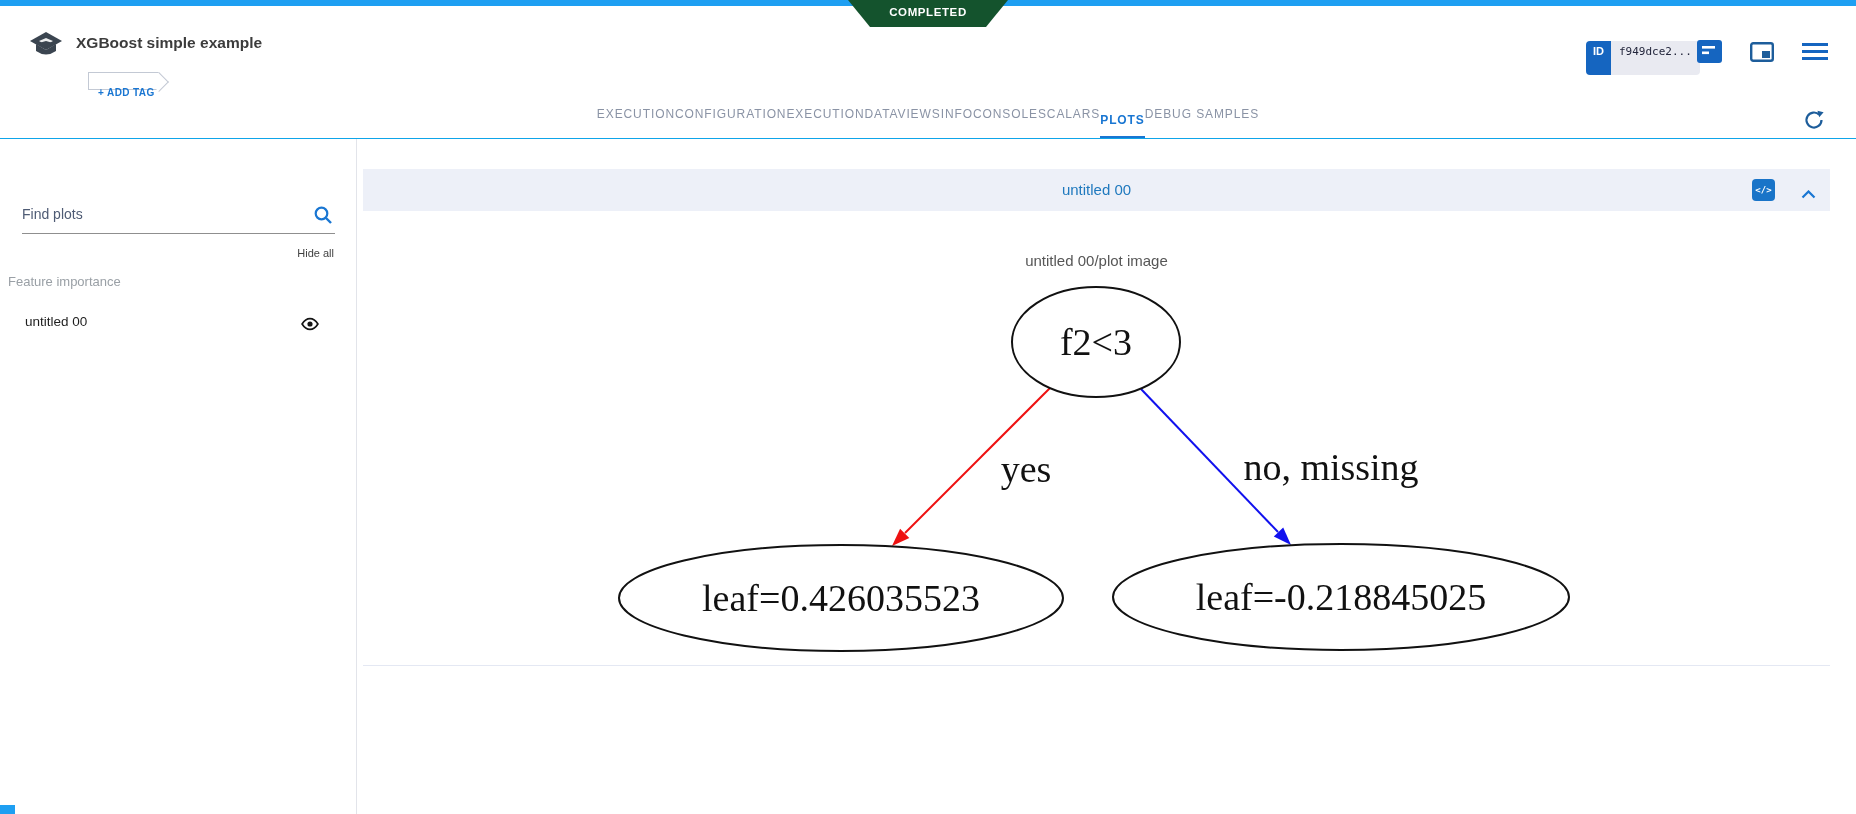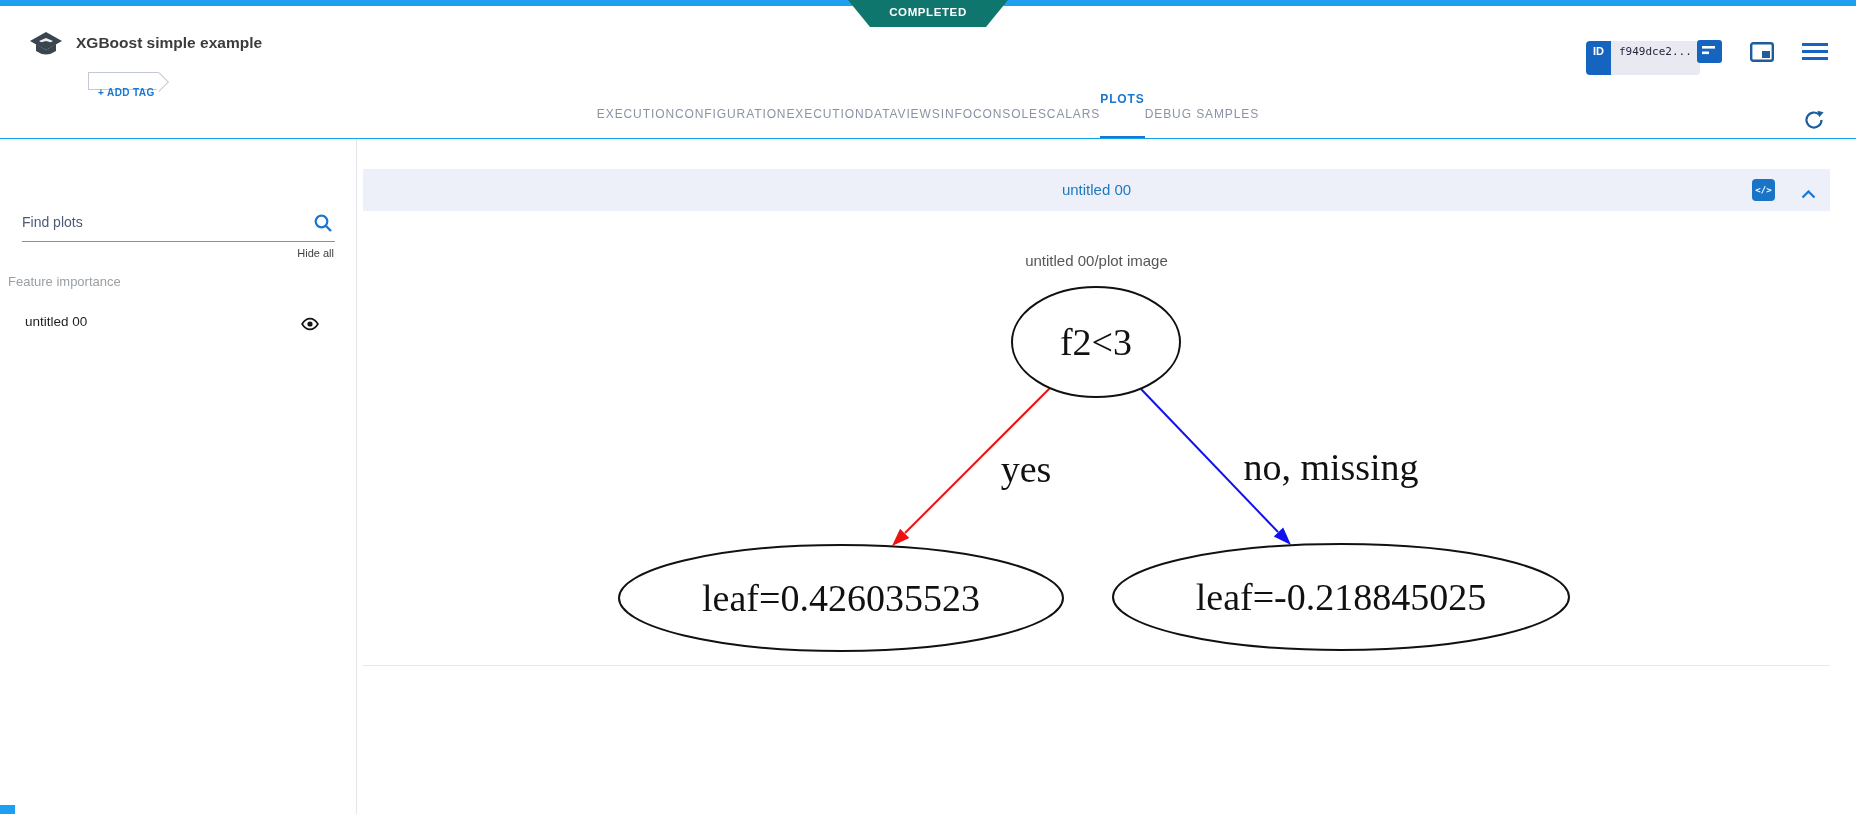--- a/index.html
+++ b/index.html
@@ -2,21 +2,21 @@
 <html><head>
 <meta charset="utf-8">
 <style>
   * { margin:0; padding:0; box-sizing:border-box; }
   body { background:#fff; font-family:"Liberation Sans", sans-serif; }
   #app { position:relative; width:1856px; height:814px; background:#fff; overflow:hidden; }
 
   
   .topbar { position:absolute; left:0; top:0; width:100%; height:6px; background:#1e9ff2; }
   .status-badge { position:absolute; left:848px; top:0; width:160px; height:27px;
-    background:#0f766e; clip-path:polygon(0 0,100% 0,calc(100% - 22px) 100%,22px 100%);
+    background:#14532d; clip-path:polygon(0 0,100% 0,calc(100% - 22px) 100%,22px 100%);
     color:#fff; font-size:11.5px; font-weight:bold; letter-spacing:.6px;
     text-align:center; line-height:25px; }
 
   
   .logo { position:absolute; left:28px; top:30px; }
   .exp-title { position:absolute; left:76px; top:34px; font-size:15.5px; font-weight:600; color:#3c3c3c; }
   .add-tag { position:absolute; left:88px; top:72px; height:18px; line-height:16px;
     border:1px solid #c3c9d4; border-right:none; background:#fff; color:#1976d2;
     font-size:10px; font-weight:bold; letter-spacing:.4px; padding:12px 4px 0 9px; }
   .add-tag::after { content:""; position:absolute; right:-7px; top:1.6px; width:13px; height:13px;
@@ -27,27 +27,27 @@
     padding:0 7px; line-height:21px; border-radius:4px 0 0 4px; }
   .id-value { background:#e9eaf1; color:#23263c; font-size:11px; line-height:21px;
     padding:0 8px; border-radius:0 4px 4px 0; font-family:"DejaVu Sans Mono", monospace; }
   .hdr-icon { position:absolute; top:40px; cursor:pointer; }
 
   
   .tabrow { position:absolute; left:0; top:88px; width:100%; height:51px;
     border-bottom:1px solid #0ea5e9; display:flex; justify-content:center; }
   .tab { height:100%; display:flex; align-items:flex-end; padding-bottom:15px;
     font-size:12px; letter-spacing:.9px; color:#8a93a5; cursor:pointer; border-bottom:2px solid transparent; }
-  .tab.active { color:#1976d2; font-weight:bold; border-bottom-color:#1976d2; padding-bottom:30px; }
+  .tab.active { color:#1976d2; font-weight:bold; border-bottom-color:#1976d2; padding-bottom:9px; }
   .refresh-btn { position:absolute; right:30px; top:108px; cursor:pointer; }
 
   
   .sidebar { position:absolute; left:0; top:139px; width:357px; height:675px;
     background:#fff; border-right:1px solid #e2e4ea; }
-  .search-wrap { position:absolute; left:22px; top:66px; width:313px; border-bottom:1px solid #8f8f8f; padding-bottom:10px;margin-top:8px; }
+  .search-wrap { position:absolute; left:22px; top:66px; width:313px; border-bottom:1px solid #8f8f8f; padding-bottom:10px; }
   .search-input { border:none; outline:none; width:280px; font-size:14px; color:#39455c;
     font-family:"Liberation Sans", sans-serif; background:transparent; }
   .search-input::placeholder { color:#4e5b74; opacity:1; }
   .search-icon { position:absolute; right:2px; top:0; cursor:pointer; }
   .hide-all { position:absolute; right:22px; top:108px; font-size:11px; color:#3f3f3f; cursor:pointer; }
   .section-label { position:absolute; left:8px; top:135px; font-size:13px; color:#9aa0a6; }
   .plot-item { position:absolute; left:0; top:172px; width:100%; height:26px; cursor:pointer; }
   .plot-item-label { position:absolute; left:25px; top:3px; font-size:13.5px; color:#1e1e1e; }
   .plot-item .eye { position:absolute; right:36px; top:6px; cursor:pointer; }
 

